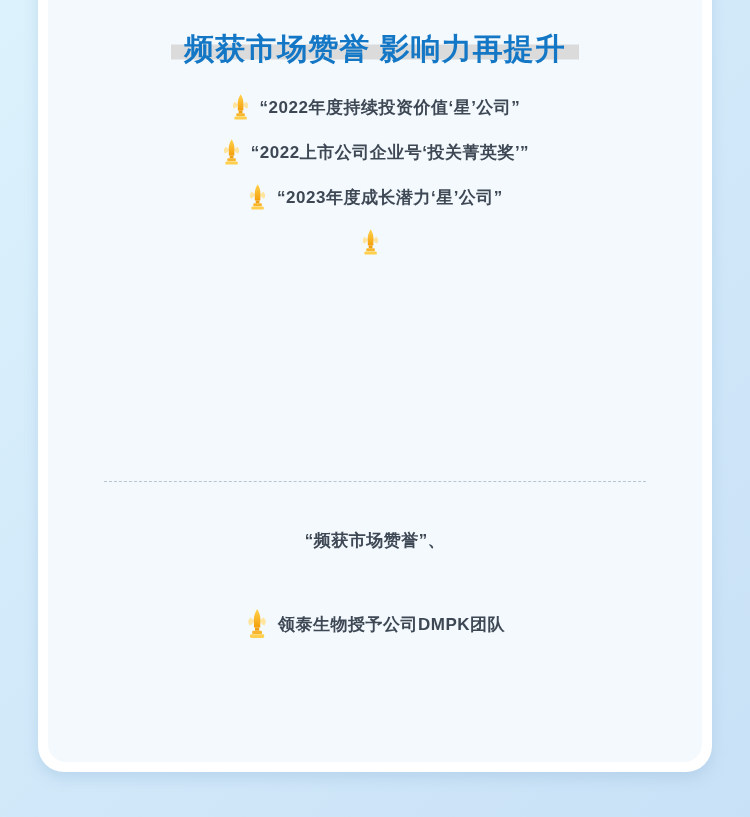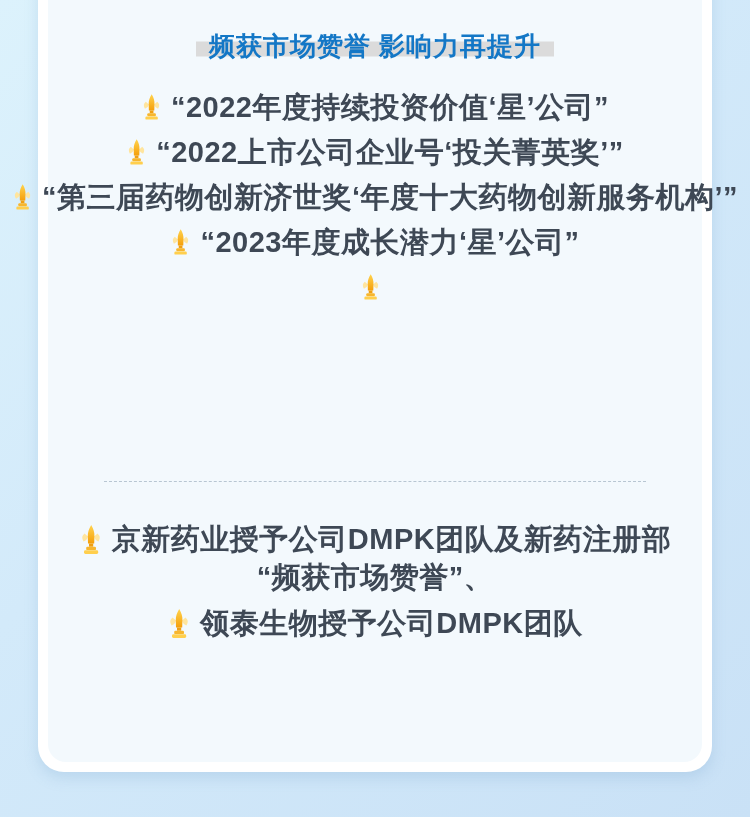--- a/index.html
+++ b/index.html
@@ -28,21 +28,21 @@
   }
   .title-wrap {
     position: absolute;
     left: 0; right: 0; top: 29px;
     text-align: center;
   }
   .title {
     position: relative;
     z-index: 0;
     display: inline-block;
-    font-size: 26px;
+    font-size: 30px;
     font-weight: bold;
     letter-spacing: 1px;
     color: #1377c6;
   }
   .title::before {
     content: "";
     position: absolute;
     left: -13px; right: -13px;
     top: 56%;
     height: 15px;
@@ -54,21 +54,21 @@
     position: absolute;
     left: 0; right: 0; top: 85px;
   }
   .award-row {
     height: 45px;
     display: flex;
     align-items: center;
     justify-content: center;
   }
   .award-text, .team-text {
-    font-size: 29px;
+    font-size: 17px;
     font-weight: 600;
     color: #3e4855;
     letter-spacing: 0.5px;
   }
   .trophy {
     display: inline-flex;
     flex: 0 0 auto;
     margin-right: 9px;
     margin-top: -2px;
   }
@@ -138,50 +138,34 @@
         </svg>
       </span>
     <span class="award-text">“2022上市公司企业号‘投关菁英奖’”</span>
   </div>
   <div class="award-row">
     <span class="trophy">
         <svg>
           <use href="#trophy"></use>
         </svg>
       </span>
-    <span class="award-text">“第三届药物创新济世奖‘年度十大药物创新服务机构’”</span>
-  </div>
-  <div class="award-row">
-    <span class="trophy">
-        <svg>
-          <use href="#trophy"></use>
-        </svg>
-      </span>
     <span class="award-text">“2023年度成长潜力‘星’公司”</span>
   </div>
   <div class="award-row">
     <span class="trophy">
         <svg>
           <use href="#trophy"></use>
         </svg>
       </span>
   </div>
 </div>
 
 <div class="divider"></div>
 
 <div class="team-block" id="team-block-0">
-  <div class="line">
-    <span class="trophy lg">
-        <svg>
-          <use href="#trophy"></use>
-        </svg>
-      </span>
-    <span class="team-text">京新药业授予公司DMPK团队及新药注册部</span>
-  </div>
   <div class="line">
     <span class="team-text">“频获市场赞誉”、</span>
   </div>
 </div>
 
 <div class="team-block" id="team-block-1">
   <div class="line">
     <span class="trophy lg">
         <svg>
           <use href="#trophy"></use>

